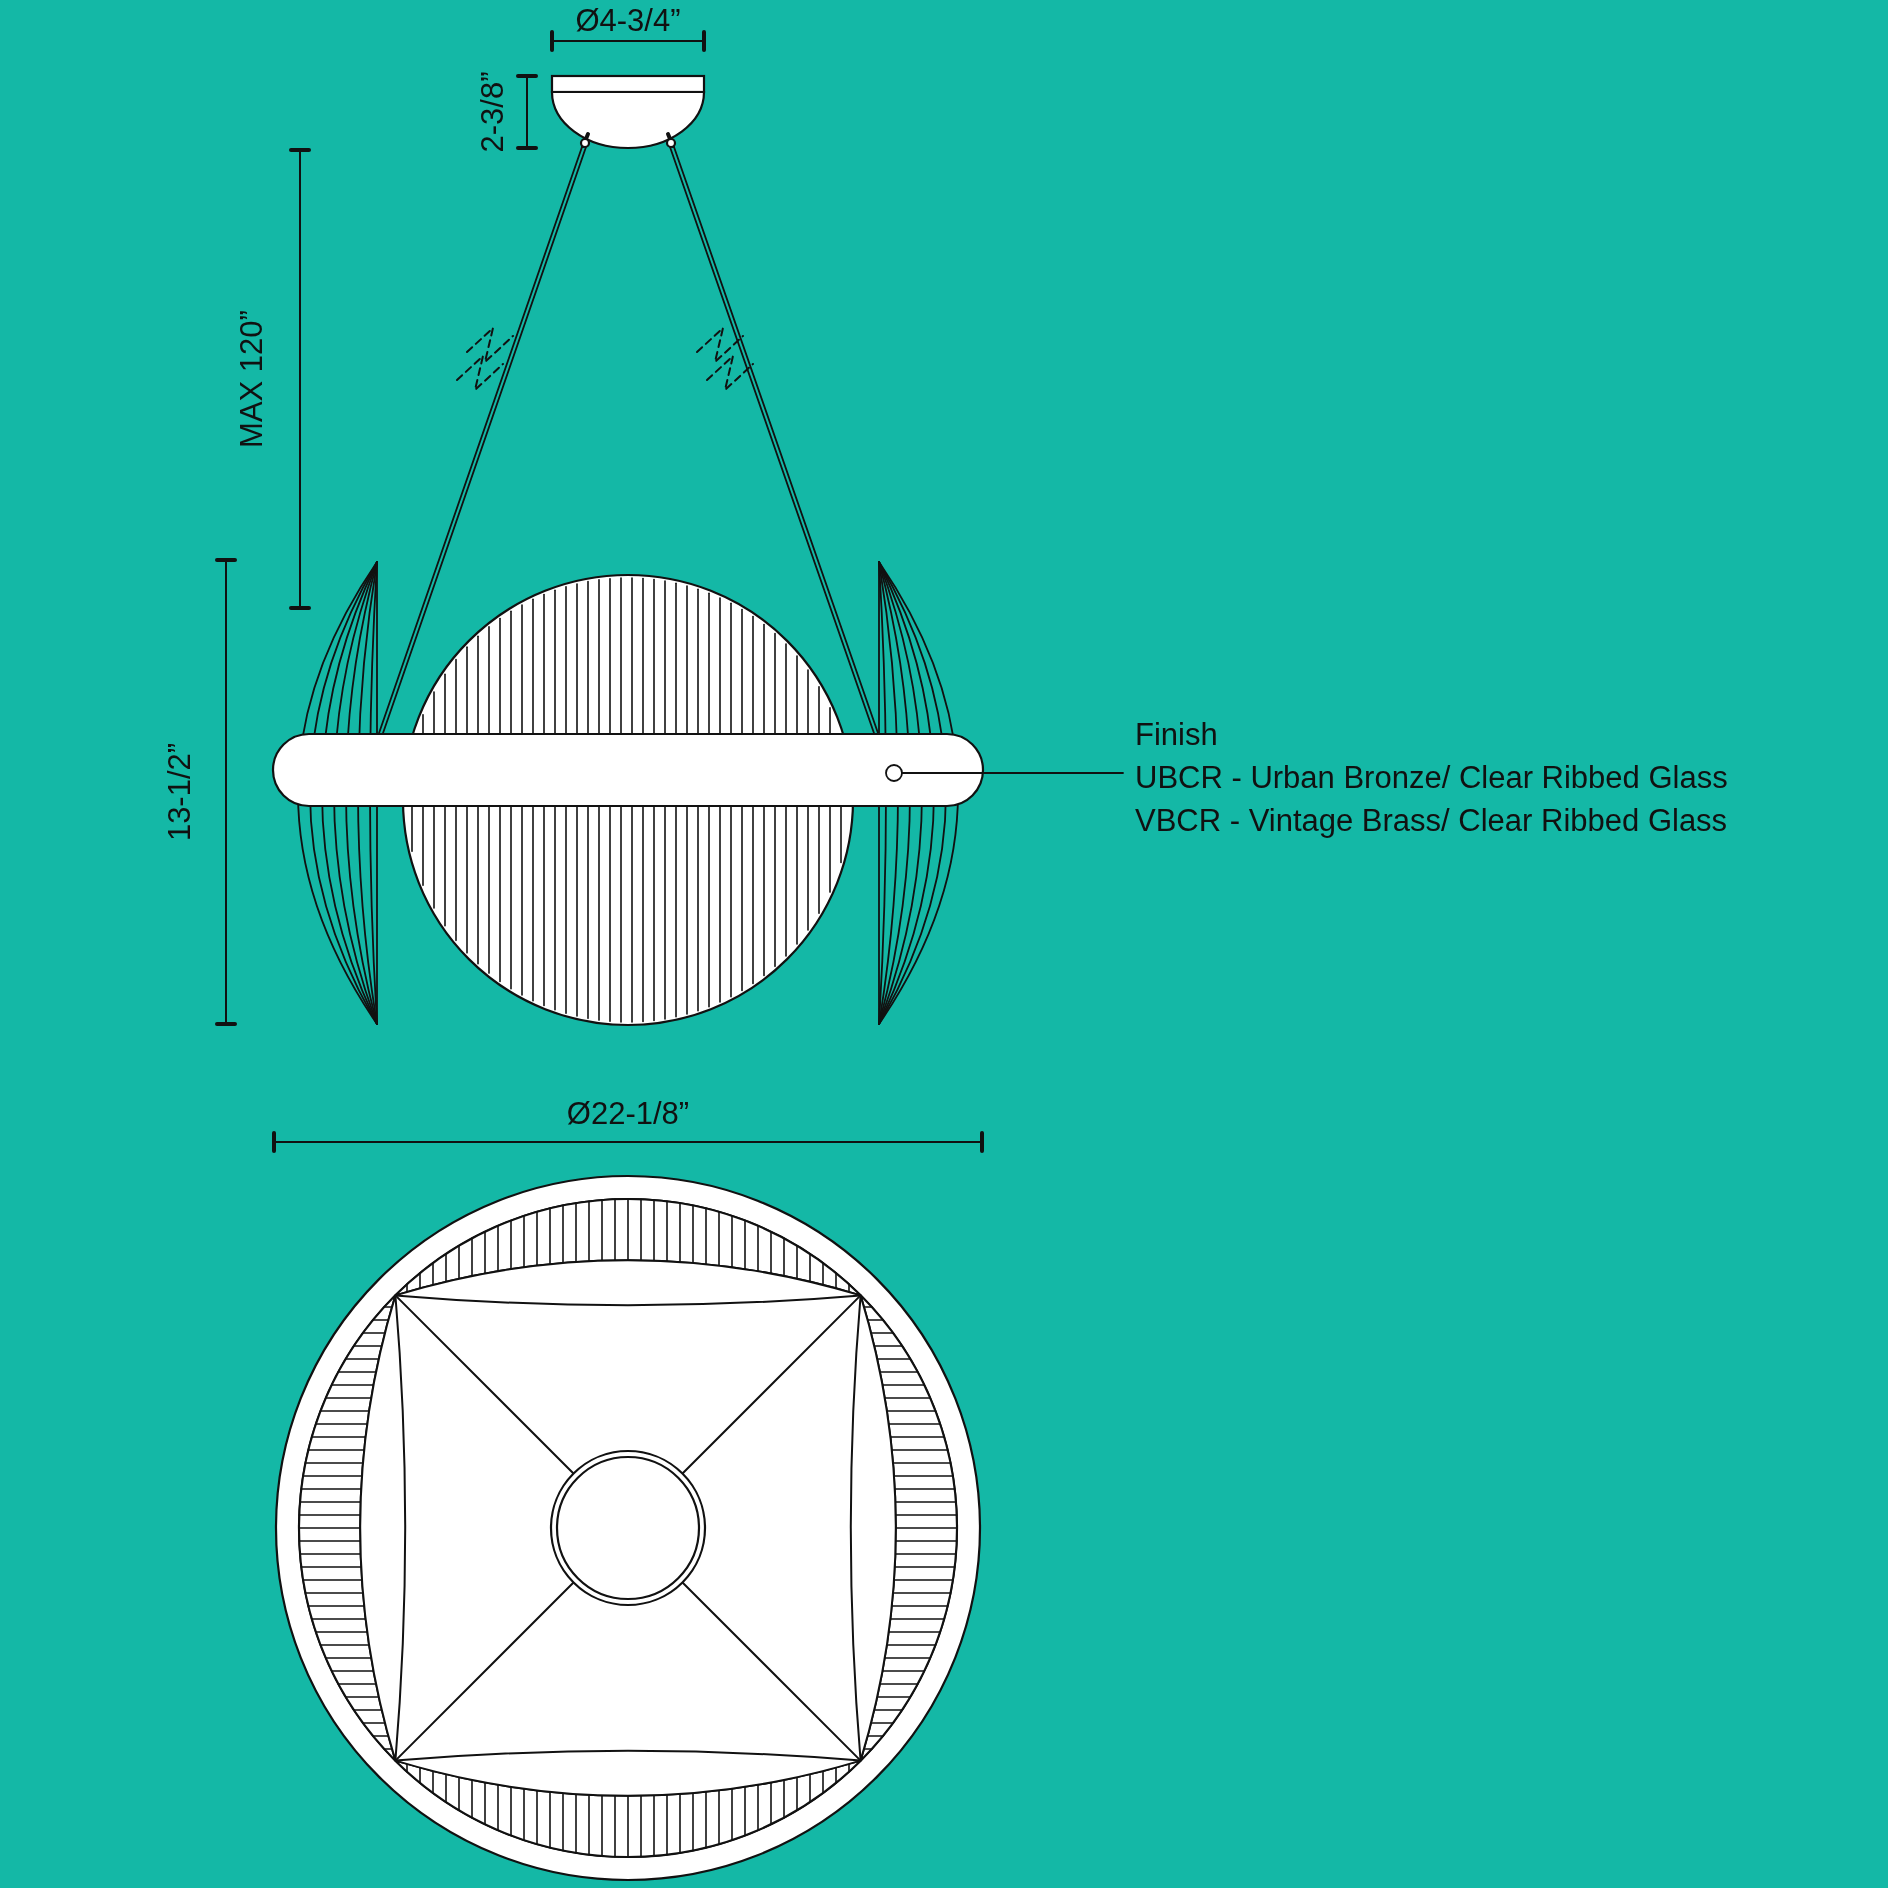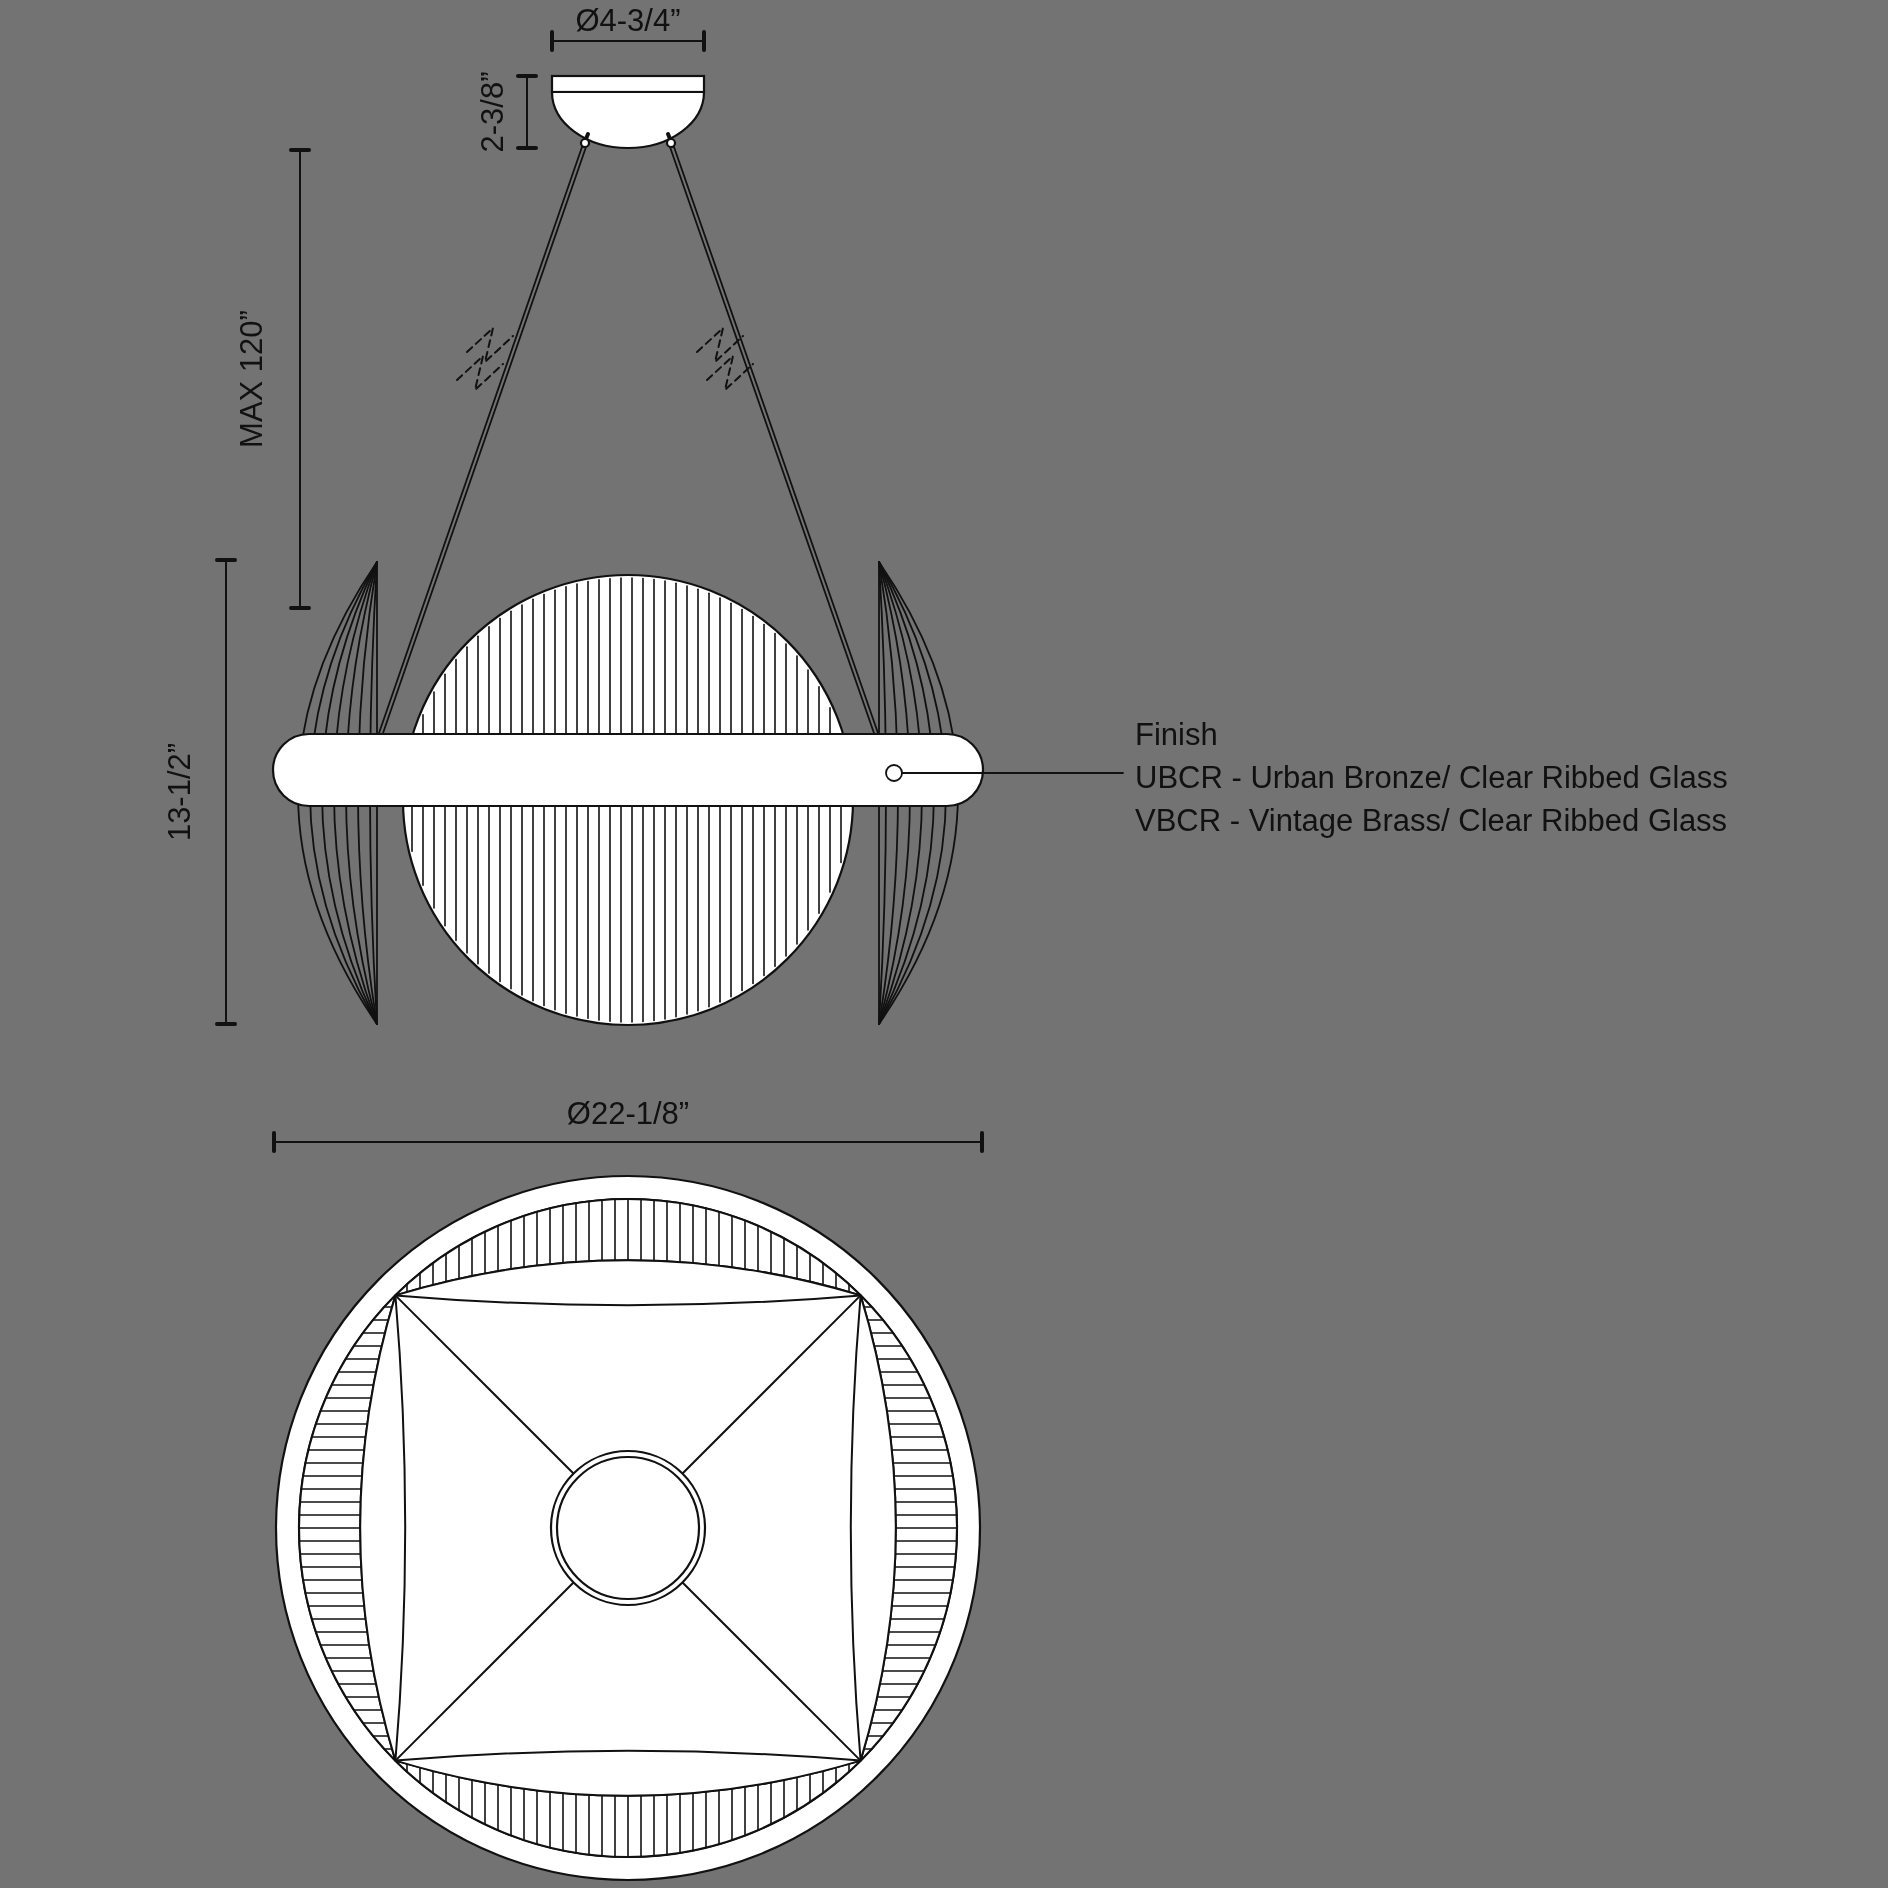--- a/index.html
+++ b/index.html
@@ -1,16 +1,16 @@
 <!DOCTYPE html>
 <html><head>
 <meta charset="utf-8">
 <style>
   html,body{margin:0;padding:0;background:#ffffff;}
-  .sheet{position:relative;width:1888px;height:1888px;background:#737373;overflow:hidden;}
+  .sheet{position:relative;width:1888px;height:1888px;background:#14b8a6;overflow:hidden;}
   svg{position:absolute;left:0;top:0;}
   text{font-family:"Liberation Sans",sans-serif;font-size:31px;fill:#111111;stroke:none;}
   .rot{text-anchor:middle;}
 </style>
 </head>
 <body>
 
 <div class="sheet">
 <svg width="1888" height="1888" viewBox="0 0 1888 1888">
 

